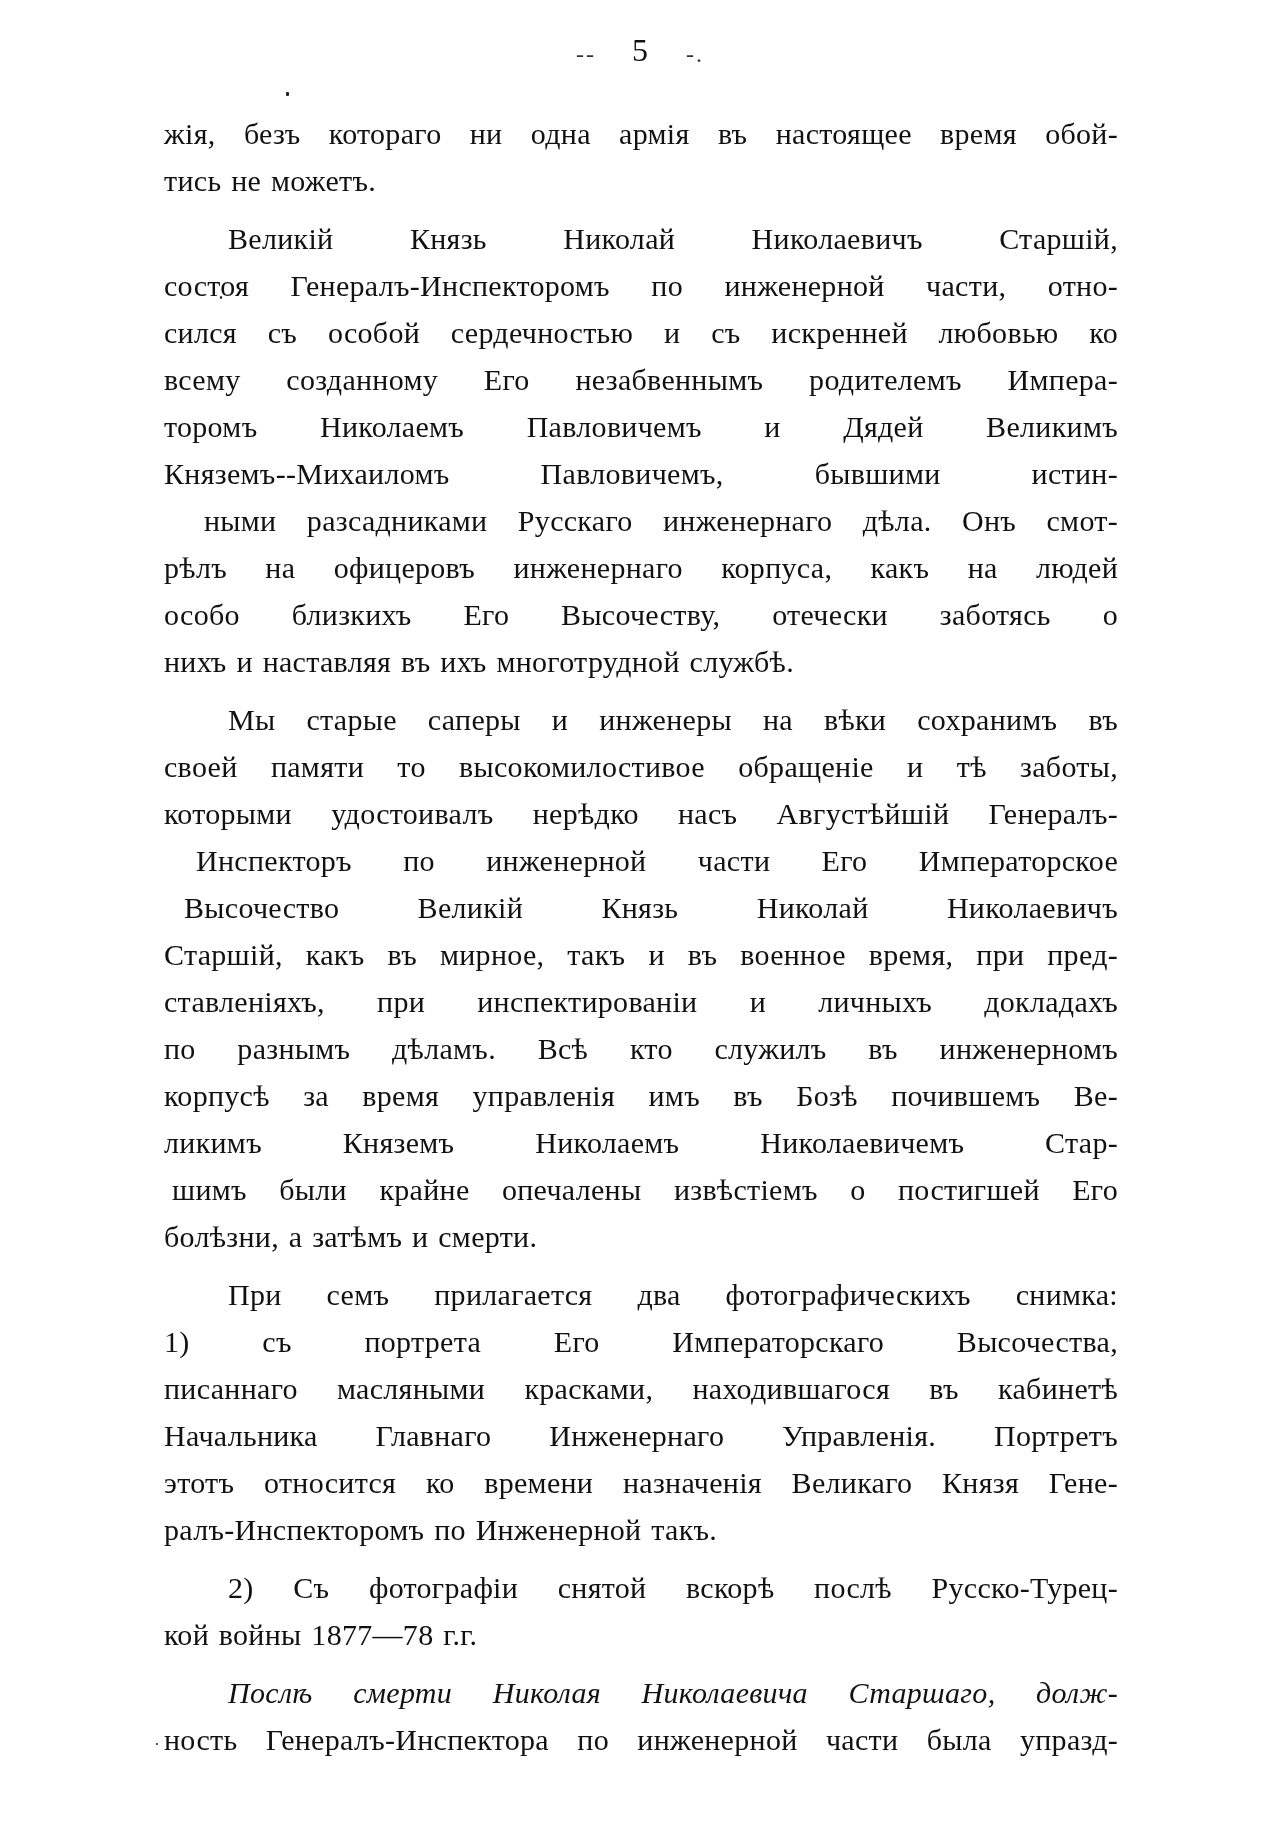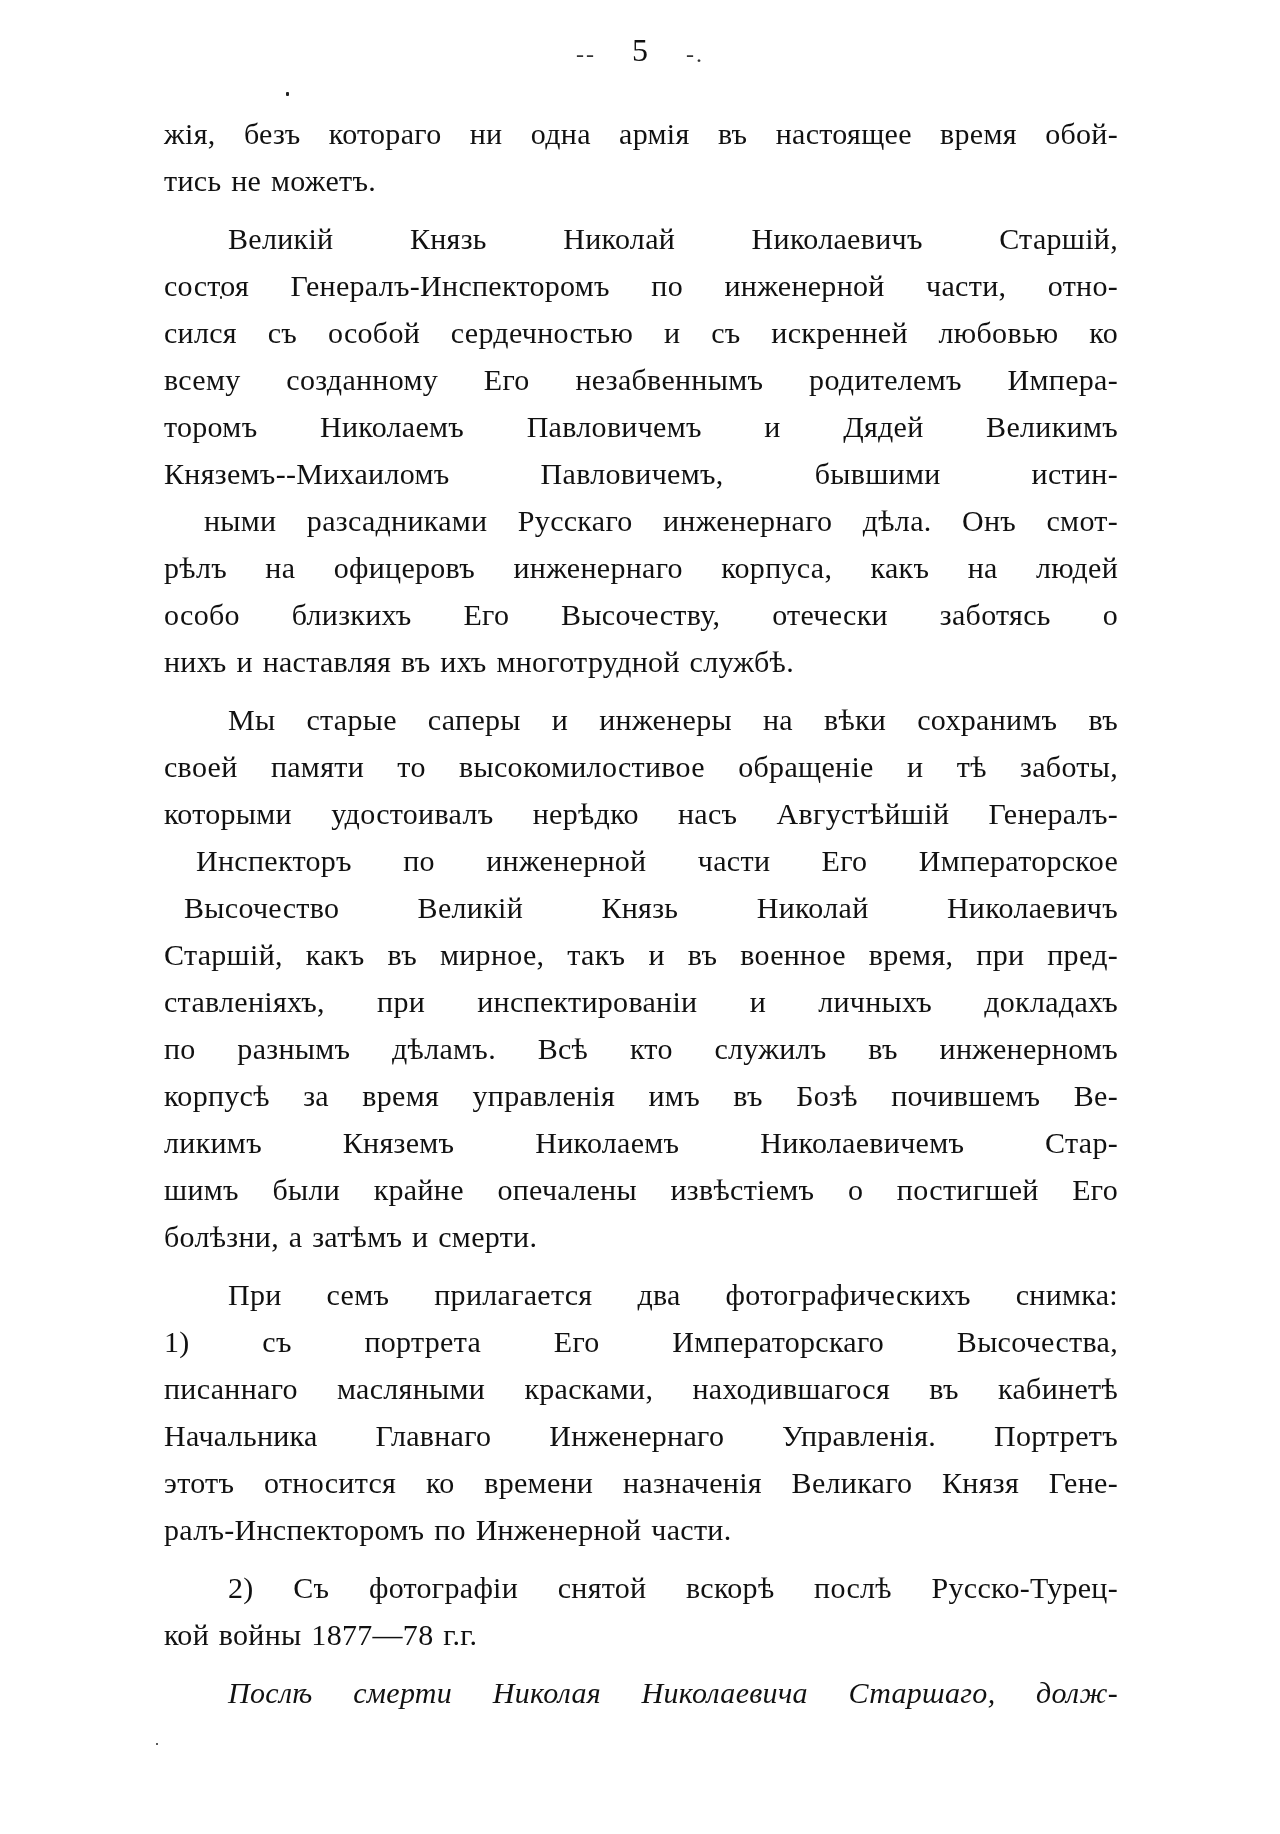--- a/index.html
+++ b/index.html
@@ -111,35 +111,36 @@
       <span class="line indent" style="white-space: normal; text-align-last: justify;">Мы старые саперы и инженеры на вѣки сохранимъ въ</span>
       <span class="line" style="white-space: normal; text-align-last: justify;">своей памяти то высокомилостивое обращеніе и тѣ заботы,</span>
       <span class="line" style="white-space: normal; text-align-last: justify;">которыми удостоивалъ нерѣдко насъ Августѣйшій Генералъ-</span>
       <span class="line" style="white-space: normal; text-align-last: justify; margin-left: 32px;">Инспекторъ по инженерной части Его Императорское</span>
       <span class="line" style="white-space: normal; text-align-last: justify; margin-left: 20px;">Высочество Великій Князь Николай Николаевичъ</span>
       <span class="line" style="white-space: normal; text-align-last: justify;">Старшій, какъ въ мирное, такъ и въ военное время, при пред-</span>
       <span class="line" style="white-space: normal; text-align-last: justify;">ставленіяхъ, при инспектированіи и личныхъ докладахъ</span>
       <span class="line" style="white-space: normal; text-align-last: justify;">по разнымъ дѣламъ. Всѣ кто служилъ въ инженерномъ</span>
       <span class="line" style="white-space: normal; text-align-last: justify;">корпусѣ за время управленія имъ въ Бозѣ почившемъ Ве-</span>
       <span class="line" style="white-space: normal; text-align-last: justify;">ликимъ Княземъ Николаемъ Николаевичемъ Стар-</span>
-      <span class="line" style="white-space: normal; text-align-last: justify;">шимъ были крайне опечалены извѣстіемъ о постигшей Его</span>
+      <span class="line" style="white-space: normal; text-align-last: justify; margin-left: 8px;">шимъ были крайне опечалены извѣстіемъ о постигшей Его</span>
       <span class="line last">болѣзни, а затѣмъ и смерти.</span>
     </div>
 
     <div class="para">
       <span class="line indent" style="white-space: normal; text-align-last: justify;">При семъ прилагается два фотографическихъ снимка:</span>
       <span class="line" style="white-space: normal; text-align-last: justify;">1) съ портрета Его Императорскаго Высочества,</span>
       <span class="line" style="white-space: normal; text-align-last: justify;">писаннаго масляными красками, находившагося въ кабинетѣ</span>
       <span class="line" style="white-space: normal; text-align-last: justify;">Начальника Главнаго Инженернаго Управленія. Портретъ</span>
       <span class="line" style="white-space: normal; text-align-last: justify;">этотъ относится ко времени назначенія Великаго Князя Гене-</span>
-      <span class="line last">ралъ-Инспекторомъ по Инженерной части.</span>
+      <span class="line last">ралъ-Инспекторомъ по Инженерной такъ.</span>
     </div>
 
     <div class="para">
       <span class="line indent" style="white-space: normal; text-align-last: justify;">2) Съ фотографіи снятой вскорѣ послѣ Русско-Турец-</span>
       <span class="line last">кой войны 1877—78 г.г.</span>
     </div>
 
     <div class="para">
       <span class="line indent" style="white-space: normal; text-align-last: justify; font-style: italic;">Послѣ смерти Николая Николаевича Старшаго, долж-</span>
+      <span class="line" style="white-space: normal; text-align-last: justify;">ность Генералъ-Инспектора по инженерной части была упразд-</span>
     </div>
   </div>
 </div>
 
 </body></html>

